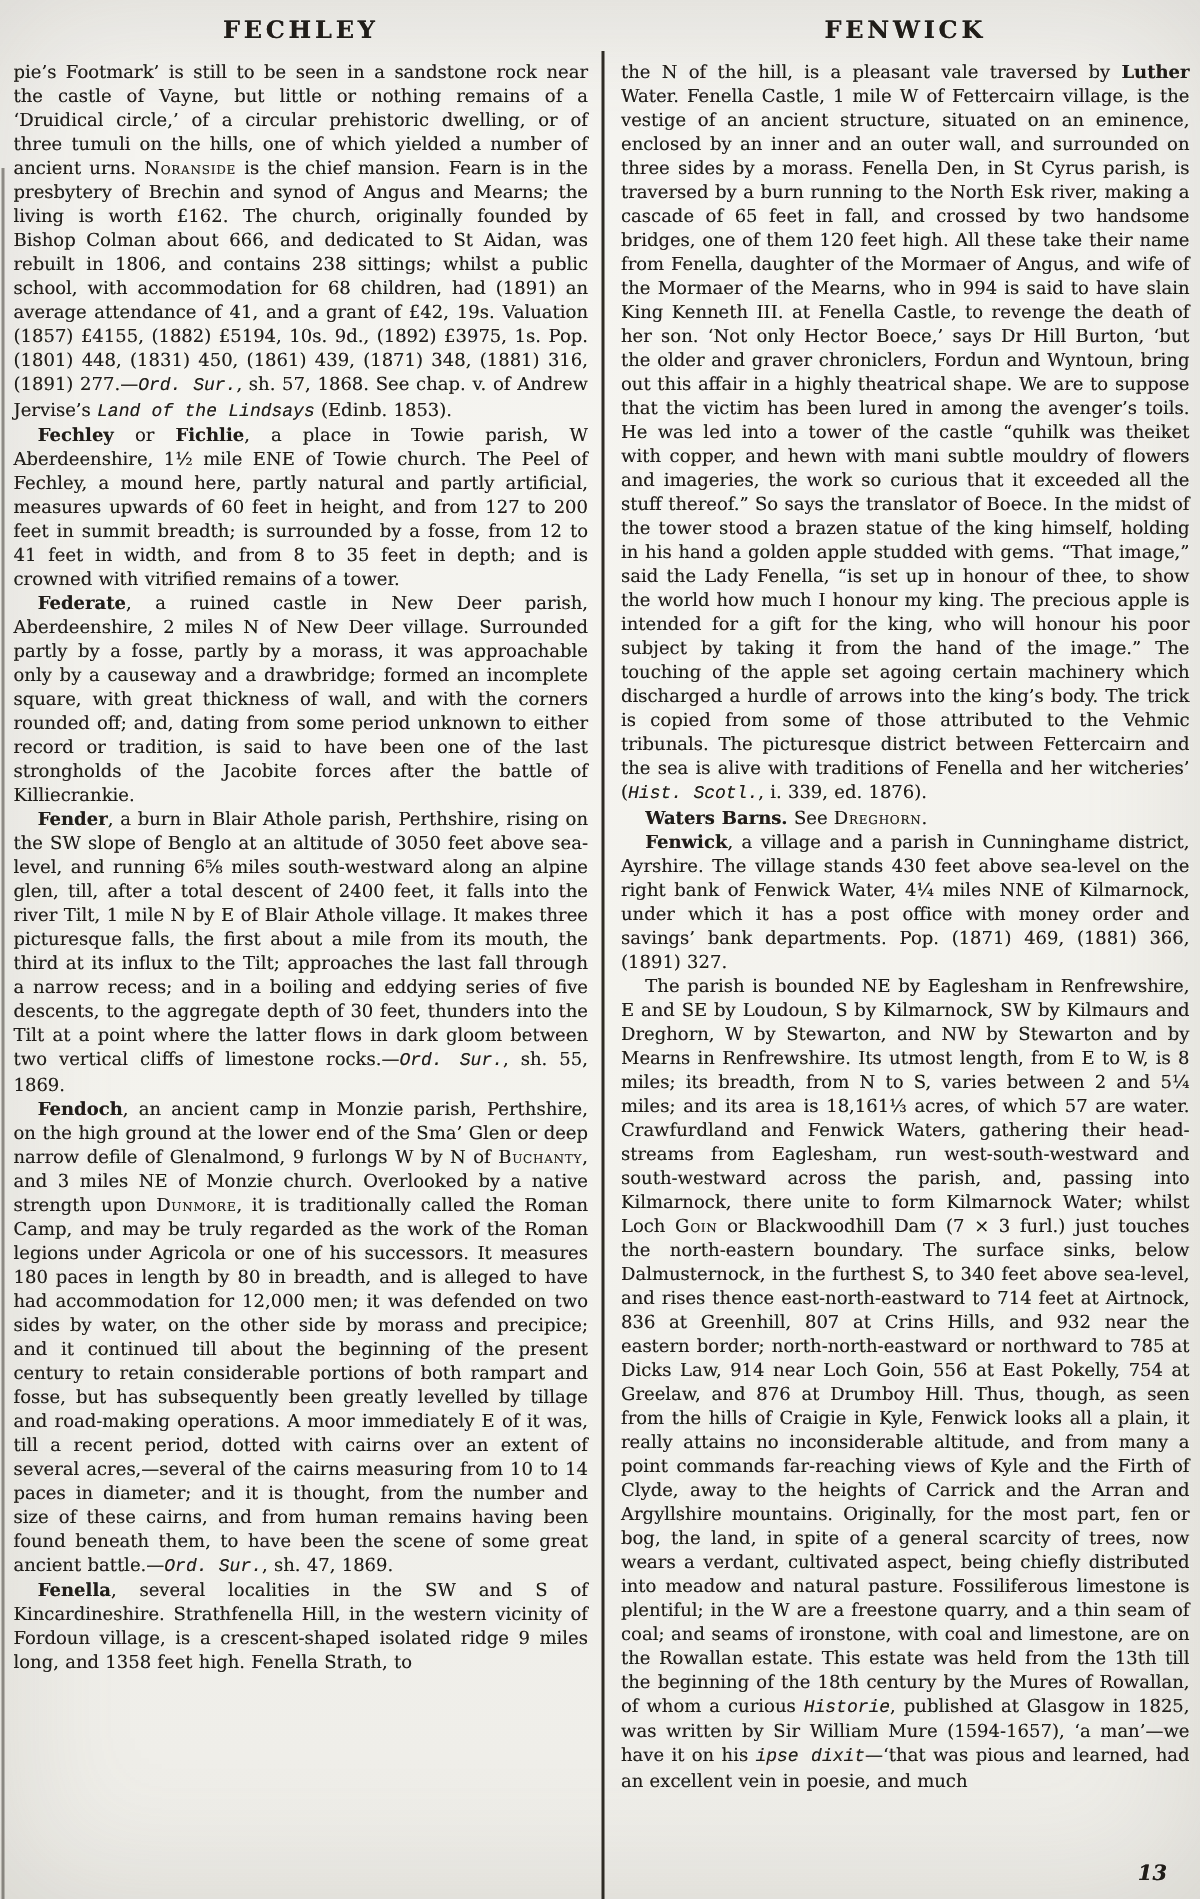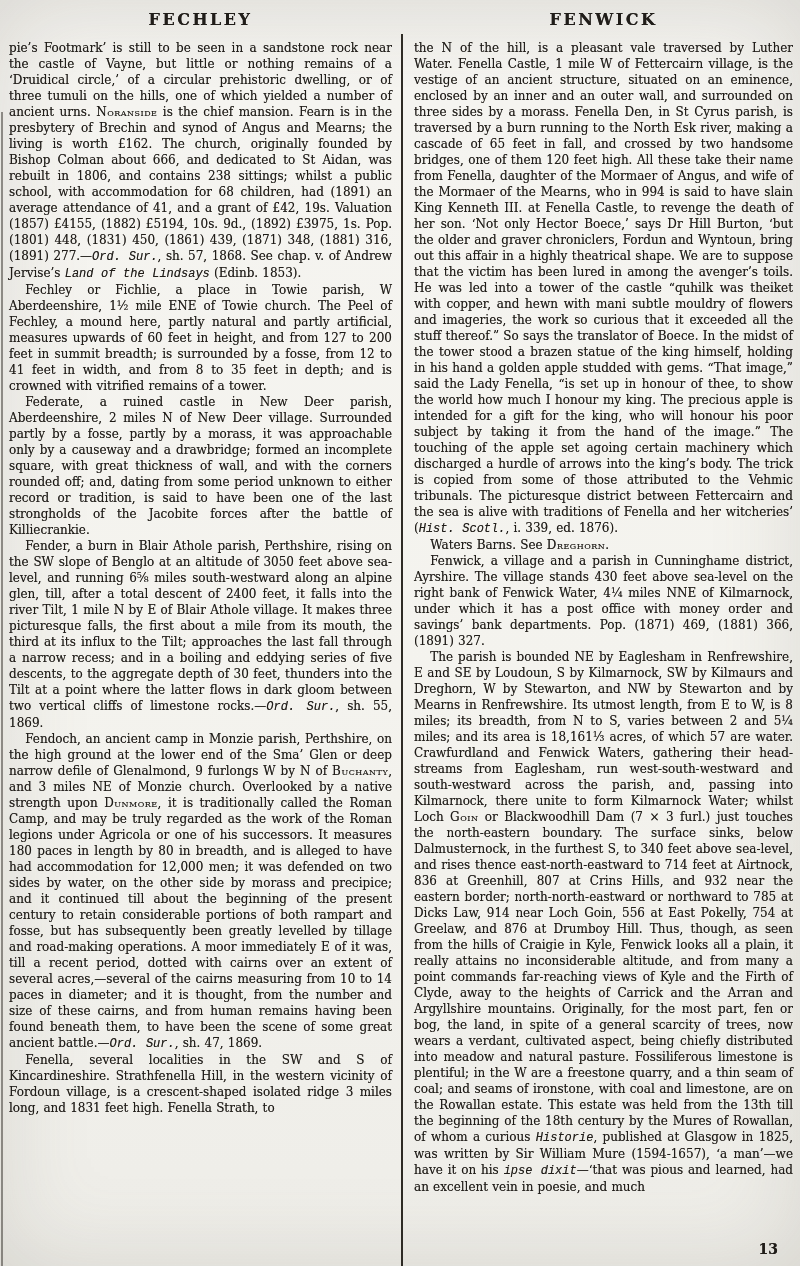--- a/index.html
+++ b/index.html
@@ -31,45 +31,46 @@
     font-size: 16px; font-weight: bold; letter-spacing: 2.5px;
     text-shadow: 0 0 .4px rgba(25,22,18,.7);
   }
   .col-body { text-shadow: 0 0 .3px rgba(25,22,18,.55); }
   .para {
     margin: 0; text-align: justify;
     font-size: 12px; line-height: 16px;
     text-indent: 1.35em; word-spacing: .03em;
   }
   .para.no-indent { text-indent: 0; }
-  .seg-bold { font-weight: normal; }
+  .seg-bold { font-weight: bold; }
   .seg-italic { font-style: italic; font-family: Liberation Mono, monospace; }
   .seg-smallcaps { font-variant: small-caps; letter-spacing: .5px; }
   .page-number {
     position: absolute; right: 22px; bottom: 9px;
     font-size: 14px; font-weight: bold;
     text-shadow: 0 0 .4px rgba(25,22,18,.7);
+    font-style: italic;
   }
 </style>
 </head>
 <body>
 
 <div class="page">
   <div class="scan-edge"></div>
   <div class="divider"></div>
   <div class="cols">
     <div class="col col-left">
       <h1 class="running-head">FECHLEY</h1>
       <div class="col-body" id="col-left-body">
           <p class="para no-indent"><span class="seg-normal">pie’s Footmark’ is still to be seen in a sandstone rock near the castle of Vayne, but little or nothing remains of a ‘Druidical circle,’ of a circular prehistoric dwelling, or of three tumuli on the hills, one of which yielded a number of ancient urns. </span><span class="seg-smallcaps">Noranside</span><span class="seg-normal"> is the chief mansion. Fearn is in the presbytery of Brechin and synod of Angus and Mearns; the living is worth £162. The church, originally founded by Bishop Colman about 666, and dedicated to St Aidan, was rebuilt in 1806, and contains 238 sittings; whilst a public school, with accommodation for 68 children, had (1891) an average attendance of 41, and a grant of £42, 19s. Valuation (1857) £4155, (1882) £5194, 10s. 9d., (1892) £3975, 1s. Pop. (1801) 448, (1831) 450, (1861) 439, (1871) 348, (1881) 316, (1891) 277.—</span><span class="seg-italic">Ord. Sur.</span><span class="seg-normal">, sh. 57, 1868. See chap. v. of Andrew Jervise’s </span><span class="seg-italic">Land of the Lindsays</span><span class="seg-normal"> (Edinb. 1853).</span></p>
           <p class="para"><span class="seg-bold">Fechley</span><span class="seg-normal"> or </span><span class="seg-bold">Fichlie</span><span class="seg-normal">, a place in Towie parish, W Aberdeenshire, 1½ mile ENE of Towie church. The Peel of Fechley, a mound here, partly natural and partly artificial, measures upwards of 60 feet in height, and from 127 to 200 feet in summit breadth; is surrounded by a fosse, from 12 to 41 feet in width, and from 8 to 35 feet in depth; and is crowned with vitrified remains of a tower.</span></p>
           <p class="para"><span class="seg-bold">Federate</span><span class="seg-normal">, a ruined castle in New Deer parish, Aberdeenshire, 2 miles N of New Deer village. Surrounded partly by a fosse, partly by a morass, it was approachable only by a causeway and a drawbridge; formed an incomplete square, with great thickness of wall, and with the corners rounded off; and, dating from some period unknown to either record or tradition, is said to have been one of the last strongholds of the Jacobite forces after the battle of Killiecrankie.</span></p>
           <p class="para"><span class="seg-bold">Fender</span><span class="seg-normal">, a burn in Blair Athole parish, Perthshire, rising on the SW slope of Benglo at an altitude of 3050 feet above sea-level, and running 6⅝ miles south-westward along an alpine glen, till, after a total descent of 2400 feet, it falls into the river Tilt, 1 mile N by E of Blair Athole village. It makes three picturesque falls, the first about a mile from its mouth, the third at its influx to the Tilt; approaches the last fall through a narrow recess; and in a boiling and eddying series of five descents, to the aggregate depth of 30 feet, thunders into the Tilt at a point where the latter flows in dark gloom between two vertical cliffs of limestone rocks.—</span><span class="seg-italic">Ord. Sur.</span><span class="seg-normal">, sh. 55, 1869.</span></p>
           <p class="para"><span class="seg-bold">Fendoch</span><span class="seg-normal">, an ancient camp in Monzie parish, Perthshire, on the high ground at the lower end of the Sma’ Glen or deep narrow defile of Glenalmond, 9 furlongs W by N of </span><span class="seg-smallcaps">Buchanty</span><span class="seg-normal">, and 3 miles NE of Monzie church. Overlooked by a native strength upon </span><span class="seg-smallcaps">Dunmore</span><span class="seg-normal">, it is traditionally called the Roman Camp, and may be truly regarded as the work of the Roman legions under Agricola or one of his successors. It measures 180 paces in length by 80 in breadth, and is alleged to have had accommodation for 12,000 men; it was defended on two sides by water, on the other side by morass and precipice; and it continued till about the beginning of the present century to retain considerable portions of both rampart and fosse, but has subsequently been greatly levelled by tillage and road-making operations. A moor immediately E of it was, till a recent period, dotted with cairns over an extent of several acres,—several of the cairns measuring from 10 to 14 paces in diameter; and it is thought, from the number and size of these cairns, and from human remains having been found beneath them, to have been the scene of some great ancient battle.—</span><span class="seg-italic">Ord. Sur.</span><span class="seg-normal">, sh. 47, 1869.</span></p>
-          <p class="para"><span class="seg-bold">Fenella</span><span class="seg-normal">, several localities in the SW and S of Kincardineshire. Strathfenella Hill, in the western vicinity of Fordoun village, is a crescent-shaped isolated ridge 3 miles long, and 1831 feet high. Fenella Strath, to</span></p>
+          <p class="para"><span class="seg-bold">Fenella</span><span class="seg-normal">, several localities in the SW and S of Kincardineshire. Strathfenella Hill, in the western vicinity of Fordoun village, is a crescent-shaped isolated ridge 9 miles long, and 1358 feet high. Fenella Strath, to</span></p>
         </div>
     </div>
     <div class="col col-right">
       <h1 class="running-head">FENWICK</h1>
       <div class="col-body" id="col-right-body">
           <p class="para no-indent"><span class="seg-normal">the N of the hill, is a pleasant vale traversed by </span><span class="seg-bold">Luther</span><span class="seg-normal"> Water. Fenella Castle, 1 mile W of Fettercairn village, is the vestige of an ancient structure, situated on an eminence, enclosed by an inner and an outer wall, and surrounded on three sides by a morass. Fenella Den, in St Cyrus parish, is traversed by a burn running to the North Esk river, making a cascade of 65 feet in fall, and crossed by two handsome bridges, one of them 120 feet high. All these take their name from Fenella, daughter of the Mormaer of Angus, and wife of the Mormaer of the Mearns, who in 994 is said to have slain King Kenneth III. at Fenella Castle, to revenge the death of her son. ‘Not only Hector Boece,’ says Dr Hill Burton, ‘but the older and graver chroniclers, Fordun and Wyntoun, bring out this affair in a highly theatrical shape. We are to suppose that the victim has been lured in among the avenger’s toils. He was led into a tower of the castle “quhilk was theiket with copper, and hewn with mani subtle mouldry of flowers and imageries, the work so curious that it exceeded all the stuff thereof.” So says the translator of Boece. In the midst of the tower stood a brazen statue of the king himself, holding in his hand a golden apple studded with gems. “That image,” said the Lady Fenella, “is set up in honour of thee, to show the world how much I honour my king. The precious apple is intended for a gift for the king, who will honour his poor subject by taking it from the hand of the image.” The touching of the apple set agoing certain machinery which discharged a hurdle of arrows into the king’s body. The trick is copied from some of those attributed to the Vehmic tribunals. The picturesque district between Fettercairn and the sea is alive with traditions of Fenella and her witcheries’ (</span><span class="seg-italic">Hist. Scotl.</span><span class="seg-normal">, i. 339, ed. 1876).</span></p>
           <p class="para"><span class="seg-bold">Waters Barns.</span><span class="seg-normal"> See </span><span class="seg-smallcaps">Dreghorn</span><span class="seg-normal">.</span></p>
           <p class="para"><span class="seg-bold">Fenwick</span><span class="seg-normal">, a village and a parish in Cunninghame district, Ayrshire. The village stands 430 feet above sea-level on the right bank of Fenwick Water, 4¼ miles NNE of Kilmarnock, under which it has a post office with money order and savings’ bank departments. Pop. (1871) 469, (1881) 366, (1891) 327.</span></p>
           <p class="para"><span class="seg-normal">The parish is bounded NE by Eaglesham in Renfrewshire, E and SE by Loudoun, S by Kilmarnock, SW by Kilmaurs and Dreghorn, W by Stewarton, and NW by Stewarton and by Mearns in Renfrewshire. Its utmost length, from E to W, is 8 miles; its breadth, from N to S, varies between 2 and 5¼ miles; and its area is 18,161⅓ acres, of which 57 are water. Crawfurdland and Fenwick Waters, gathering their head-streams from Eaglesham, run west-south-westward and south-westward across the parish, and, passing into Kilmarnock, there unite to form Kilmarnock Water; whilst Loch </span><span class="seg-smallcaps">Goin</span><span class="seg-normal"> or Blackwoodhill Dam (7 × 3 furl.) just touches the north-eastern boundary. The surface sinks, below Dalmusternock, in the furthest S, to 340 feet above sea-level, and rises thence east-north-eastward to 714 feet at Airtnock, 836 at Greenhill, 807 at Crins Hills, and 932 near the eastern border; north-north-eastward or northward to 785 at Dicks Law, 914 near Loch Goin, 556 at East Pokelly, 754 at Greelaw, and 876 at Drumboy Hill. Thus, though, as seen from the hills of Craigie in Kyle, Fenwick looks all a plain, it really attains no inconsiderable altitude, and from many a point commands far-reaching views of Kyle and the Firth of Clyde, away to the heights of Carrick and the Arran and Argyllshire mountains. Originally, for the most part, fen or bog, the land, in spite of a general scarcity of trees, now wears a verdant, cultivated aspect, being chiefly distributed into meadow and natural pasture. Fossiliferous limestone is plentiful; in the W are a freestone quarry, and a thin seam of coal; and seams of ironstone, with coal and limestone, are on the Rowallan estate. This estate was held from the 13th till the beginning of the 18th century by the Mures of Rowallan, of whom a curious </span><span class="seg-italic">Historie</span><span class="seg-normal">, published at Glasgow in 1825, was written by Sir William Mure (1594-1657), ‘a man’—we have it on his </span><span class="seg-italic">ipse dixit</span><span class="seg-normal">—‘that was pious and learned, had an excellent vein in poesie, and much</span></p>
         </div>

